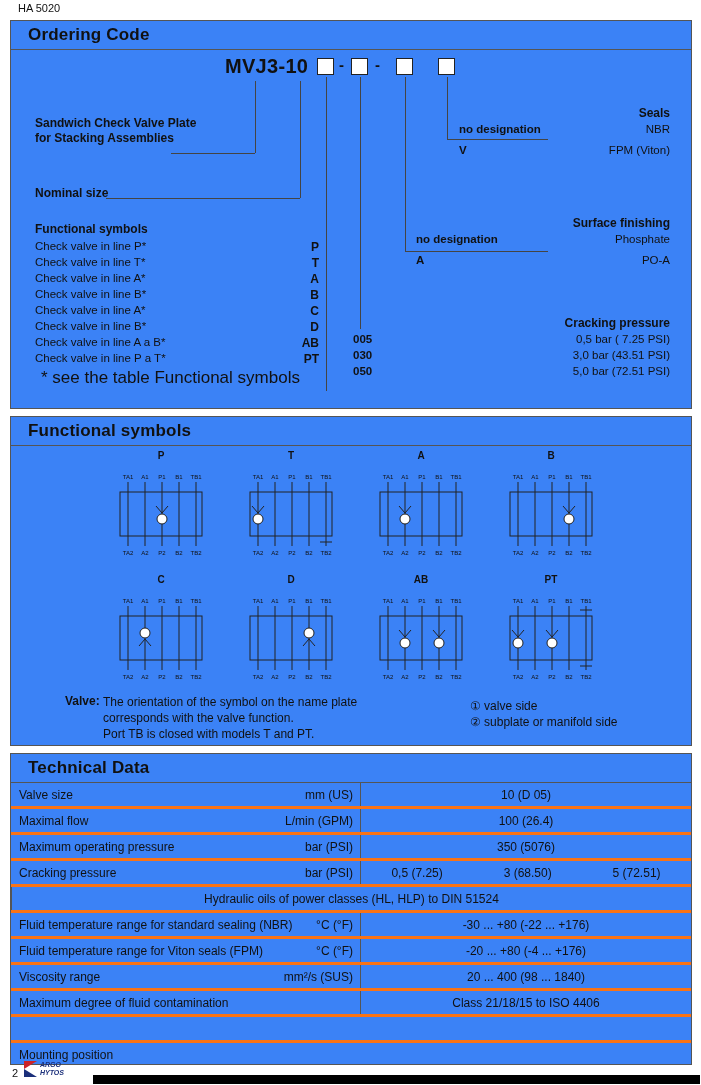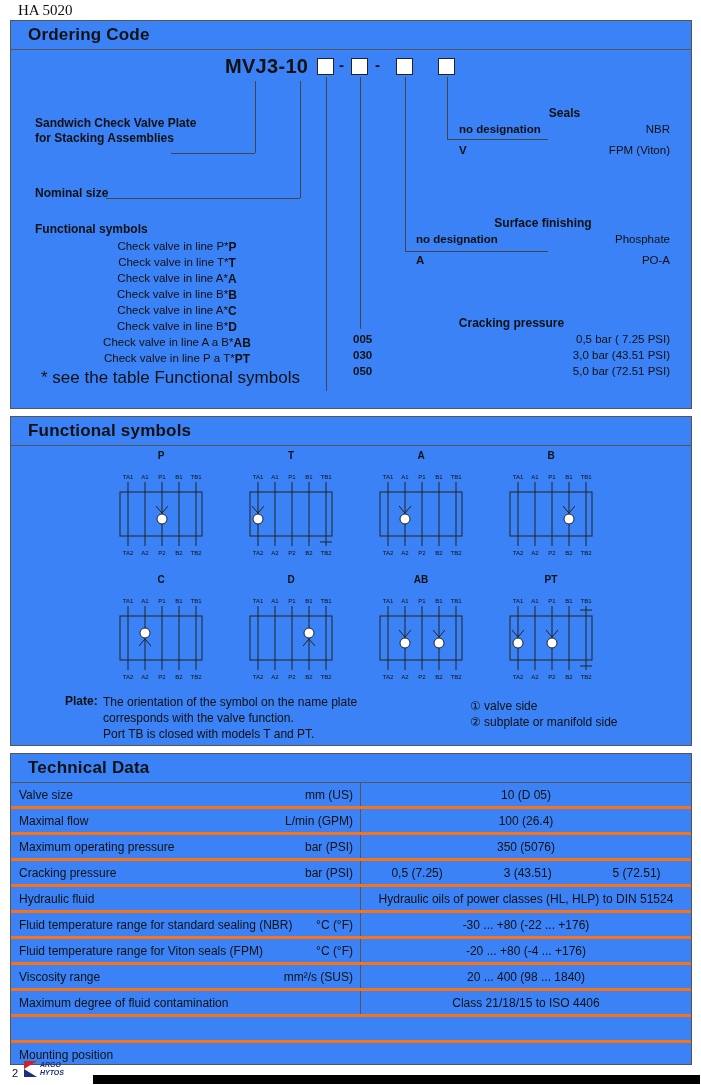--- a/index.html
+++ b/index.html
@@ -1,19 +1,19 @@
 <!DOCTYPE html>
 <html><head>
 <meta charset="utf-8">
 <style>
   * { margin:0; padding:0; box-sizing:border-box; }
   html,body { background:#fff; }
   body { font-family:"Liberation Sans", sans-serif; color:#111; }
   .page { position:relative; width:701px; height:1085px; background:#fff; overflow:hidden; }
-  .doc-code { position:absolute; left:18px; top:2px; font-size:15px;font-family:Liberation Serif, serif; }
+  .doc-code { position:absolute; left:18px; top:2px; font-size:11px; }
 
   .box { position:absolute; left:10px; width:682px; border:1px solid #555; background:#3b82f6; }
   .sec-title { font-size:17px; font-weight:bold; padding:4px 0 4px 17px; border-bottom:1px solid #555; letter-spacing:.2px; }
   #box-ordering { top:20px; height:389px; }
   #box-symbols  { top:416px; height:330px; }
   #box-tech     { top:753px; height:312px; }
 
   .oc-content { position:relative; height:360px; font-size:12px; }
   .fs-content { position:relative; height:301px; }
 
@@ -21,25 +21,25 @@
   .ocbox { position:absolute; top:8px; width:17px; height:17px; border:1.5px solid #222; background:#fff; }
   .ocdash { position:absolute; top:6px; font-size:15px; font-weight:bold; }
 
   .v { position:absolute; width:1px; background:#444; }
   .h { position:absolute; height:1px; background:#444; }
 
   .lbl { position:absolute; font-size:12px; line-height:15px; }
   .bold { font-weight:bold; }
 
   #func-rows { position:absolute; }
-  .func-row { display:flex; justify-content:center; font-size:11.5px; height:16px; }
+  .func-row { display:flex; justify-content:space-between; font-size:11.5px; height:16px; }
   .func-row .fc { font-weight:bold; font-size:12px; }
 
   .blk { position:absolute; font-size:11.5px; line-height:13px; }
-  .blk-title { text-align:center; font-weight:bold; font-size:12px; }
+  .blk-title { text-align:right; font-weight:bold; font-size:12px; }
   .blk-row { display:flex; justify-content:space-between; margin-top:3px; }
   .blk-row .code { font-weight:bold; }
 
   #sym-grid { position:absolute; left:85px; top:4px; width:545px; display:flex; flex-wrap:wrap; }
   .sym-cell { width:130px; display:flex; flex-direction:column; align-items:center; margin-bottom:14px; }
   .sym-name { font-size:10px; font-weight:bold; margin-bottom:1px; }
 
   .notes-label { position:absolute; left:54px; top:248px; font-size:12px; font-weight:bold; }
   .notes-text  { position:absolute; left:92px; top:248px; font-size:12px; line-height:16px; }
   .legend      { position:absolute; left:459px; top:252px; font-size:12px; line-height:16px; }
@@ -407,21 +407,21 @@
                 <text x="82" y="17">TB1</text>
                 <text x="14" y="93">TA2</text>
                 <text x="31" y="93">A2</text>
                 <text x="48" y="93">P2</text>
                 <text x="65" y="93">B2</text>
                 <text x="82" y="93">TB2</text>
               </g>
             </svg>
           </div>
         </div>
-      <div class="notes-label">Plate:</div>
+      <div class="notes-label">Valve:</div>
       <div class="notes-text">
         <div>The orientation of the symbol on the name plate</div>
         <div>corresponds with the valve function.</div>
         <div>Port TB is closed with models T and PT.</div>
       </div>
       <div class="legend">
         <div>① valve side</div>
         <div>② subplate or manifold side</div>
       </div>
     </div>
@@ -451,29 +451,25 @@
           </div>
           <div class="tval">350 (5076)</div>
         </div>
         <div class="trow">
           <div class="tleft">
             <div class="tlabel">Cracking pressure</div>
             <div class="tunit">bar (PSI)</div>
           </div>
           <div class="tval multi">
             <span>0,5 (7.25)</span>
-            <span>3 (43.51)</span>
+            <span>3 (68.50)</span>
             <span>5 (72.51)</span>
           </div>
         </div>
         <div class="trow">
-          <div class="tleft">
-            <div class="tlabel">Hydraulic fluid</div>
-            <div class="tunit"></div>
-          </div>
           <div class="tval">Hydraulic oils of power classes (HL, HLP) to DIN 51524</div>
         </div>
         <div class="trow">
           <div class="tleft">
             <div class="tlabel">Fluid temperature range for standard sealing (NBR)</div>
             <div class="tunit">°C (°F)</div>
           </div>
           <div class="tval">-30 ... +80 (-22 ... +176)</div>
         </div>
         <div class="trow">

